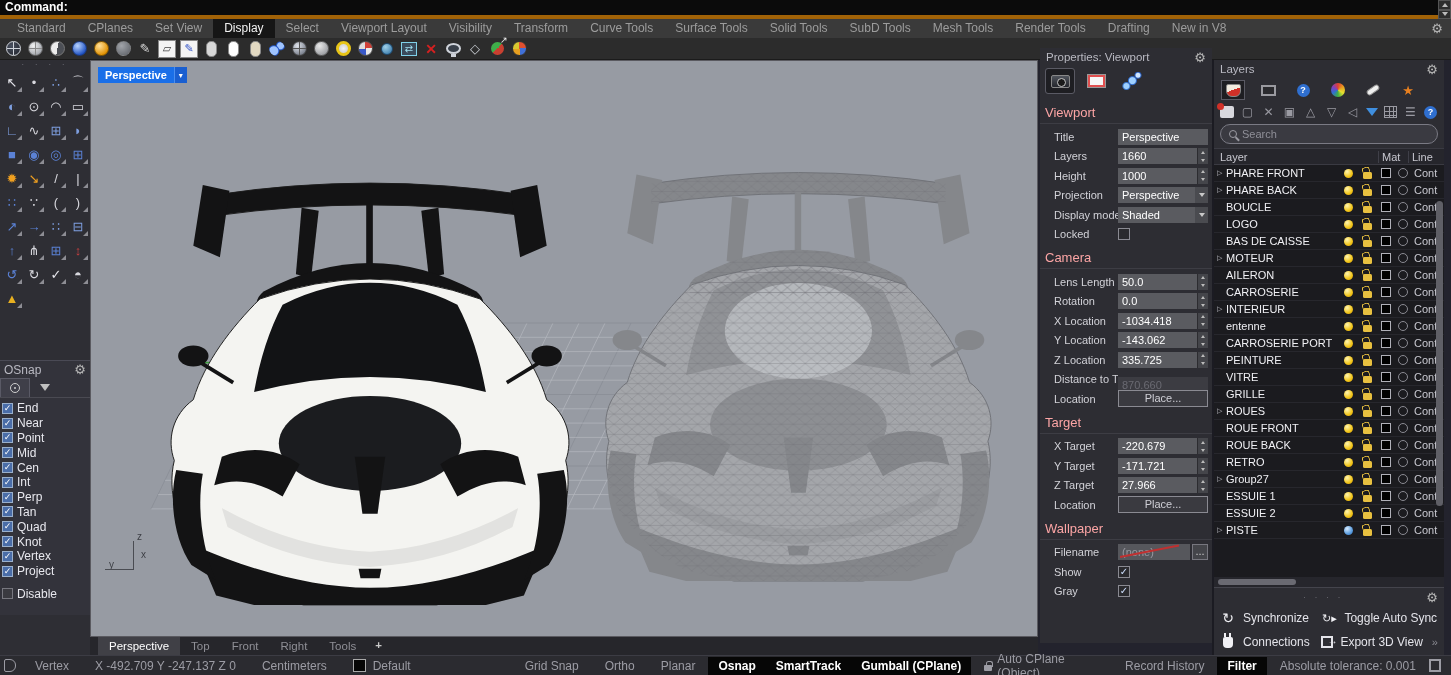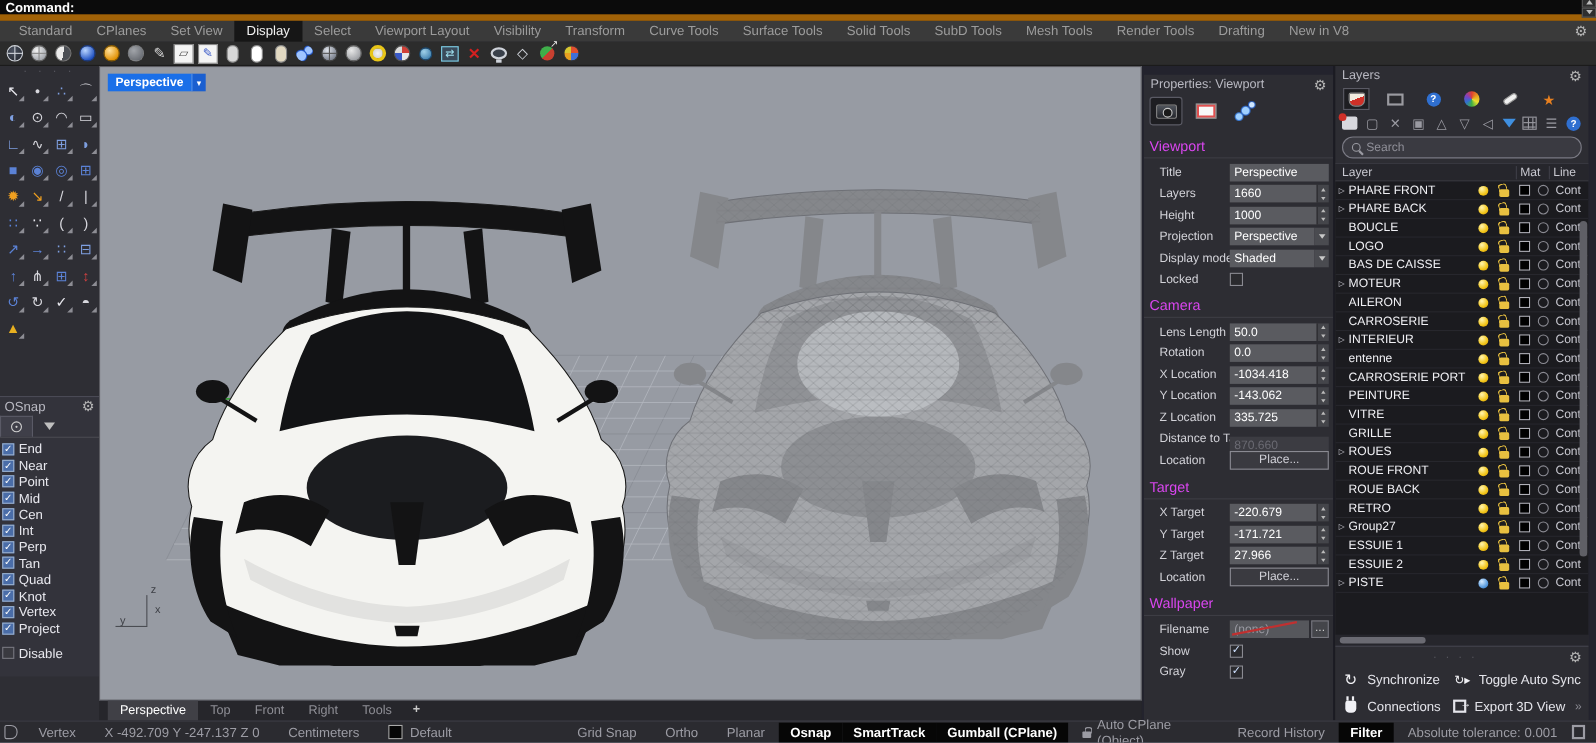--- a/index.html
+++ b/index.html
@@ -1,20 +1,20 @@
 <!DOCTYPE html>
 <html><head>
 <meta charset="utf-8">
 <style>
   * { box-sizing: border-box; margin:0; padding:0; }
   html,body { width:1451px; height:675px; overflow:hidden; }
   body { background:#23232d; font-family:"Liberation Sans",sans-serif; position:relative; color:#ccc; }
 
   
-  .cmdbar { position:absolute; left:0; top:0; width:1451px; height:19px; background:#0b0b0b; border-bottom:6px solid #a16207; display:flex; align-items:center; }
+  .cmdbar { position:absolute; left:0; top:0; width:1451px; height:19px; background:#0b0b0b; border-bottom:4px solid #a16207; display:flex; align-items:flex-start; }
   .cmdbar .cmdlabel { color:#fff; font-weight:bold; font-size:12px; padding-left:5px; }
   .cmdspin { margin-left:auto; width:13px; height:19px; display:flex; flex-direction:column; }
   .cmdspin div { flex:1; background:#2e2e2e; border:1px solid #555; display:flex; align-items:center; justify-content:center; }
   .tri-up { width:0;height:0;border-left:3px solid transparent;border-right:3px solid transparent;border-bottom:4px solid #bbb; }
   .tri-dn { width:0;height:0;border-left:3px solid transparent;border-right:3px solid transparent;border-top:4px solid #bbb; }
 
   
   .menubar { position:absolute; left:0; top:19px; width:1451px; height:19px; background:#3a3a3a; display:flex; align-items:stretch; font-size:12px; color:#9c9c9c; padding-left:6px; }
   .menu-item { padding:0 11px; line-height:19px; white-space:nowrap; cursor:default; }
   .menu-item.active { background:#161616; color:#f2f2f2; }
@@ -84,31 +84,31 @@
   .gn-vline { position:absolute; left:24px; top:10px; width:1px; height:28px; background:#4a4c52; }
   .gn-hline { position:absolute; left:-4px; top:38px; width:29px; height:1px; background:#4a4c52; }
 
   
   .vp-tabs { position:absolute; left:90px; top:637px; width:948px; height:18px; background:#26262b; display:flex; align-items:stretch; padding-left:8px; font-size:11.5px; }
   .vtab { padding:1px 11px; color:#8f8f96; line-height:16px; }
   .vtab.active { background:#404046; color:#fff; }
   .vtab-plus { color:#c8c8c8; padding:0 8px; line-height:17px; font-weight:bold; }
 
   
-  .props { position:absolute; left:1040px; top:68px; width:172px; height:595px; background:#2d2d33; font-size:11px; }
+  .props { position:absolute; left:1040px; top:48px; width:172px; height:595px; background:#2d2d33; font-size:11px; }
   .pan-head { display:flex; align-items:center; height:18px; padding:0 6px; color:#b9b9c2; font-size:11.5px; }
   .pan-head .gear { margin-left:auto; }
   .ptabs { display:flex; gap:8px; padding:3px 6px 6px; }
   .ptab { width:28px; height:24px; display:flex; align-items:center; justify-content:center; border-radius:2px; }
   .ptab.active { background:#1e1e22; outline:1px solid #5a5a64; }
   .cam-ic { width:19px; height:13px; background:linear-gradient(#50545c,#24262c); border:1px solid #888; border-radius:2px; position:relative; }
   .cam-ic::after { content:''; position:absolute; left:5px; top:2px; width:7px; height:7px; border:1.5px solid #c8c8c8; border-radius:50%; background:#1a1a1a; }
   .vpt-ic { width:17px; height:12px; background:#f8f8f8; border:2px solid #e05050; outline:1px solid #999; }
   .dots-ic { width:20px; height:18px; background: radial-gradient(circle at 22% 78%, #9fd0ff 0 2.5px, #3a78d0 3.5px, transparent 4.5px), radial-gradient(circle at 52% 48%, #9fd0ff 0 3px, #2f68c8 4px, transparent 5px), radial-gradient(circle at 80% 18%, #cfe6ff 0 2px, #2a60c0 3px, transparent 4px); }
-  .sect-title { color:#d946ef; font-size:13px; padding:6px 0 3px 5px; border-bottom:1px solid #3d3d44; margin-bottom:3px; }
+  .sect-title { color:#fca5a5; font-size:13px; padding:6px 0 3px 5px; border-bottom:1px solid #3d3d44; margin-bottom:3px; }
   .prow { display:flex; align-items:center; height:19.5px; padding-left:14px; color:#d2d2d8; }
   .prow .plabel { flex:1; white-space:nowrap; overflow:hidden; }
   .pctrl { width:90px; margin-right:4px; display:flex; align-items:center; flex:0 0 auto; }
   .pfield { flex:1; height:16px; background:#5a5b60; color:#fff; display:flex; align-items:center; padding-left:4px; overflow:hidden; white-space:nowrap; }
   .pfield.dis { background:#3c3c42; color:#6a6a72;margin-top:12px; }
   .spinners { width:11px; height:16px; display:flex; flex-direction:column; background:#44454a; border-left:1px solid #2c2c30; }
   .spinners div { flex:1; display:flex; align-items:center; justify-content:center; }
   .spinners .tri-up { border-left-width:2.5px; border-right-width:2.5px; border-bottom-width:3.5px; }
   .spinners .tri-dn { border-left-width:2.5px; border-right-width:2.5px; border-top-width:3.5px; }
   .ddchev { width:13px; height:16px; background:#4a4b50; display:flex; align-items:center; justify-content:center; }

